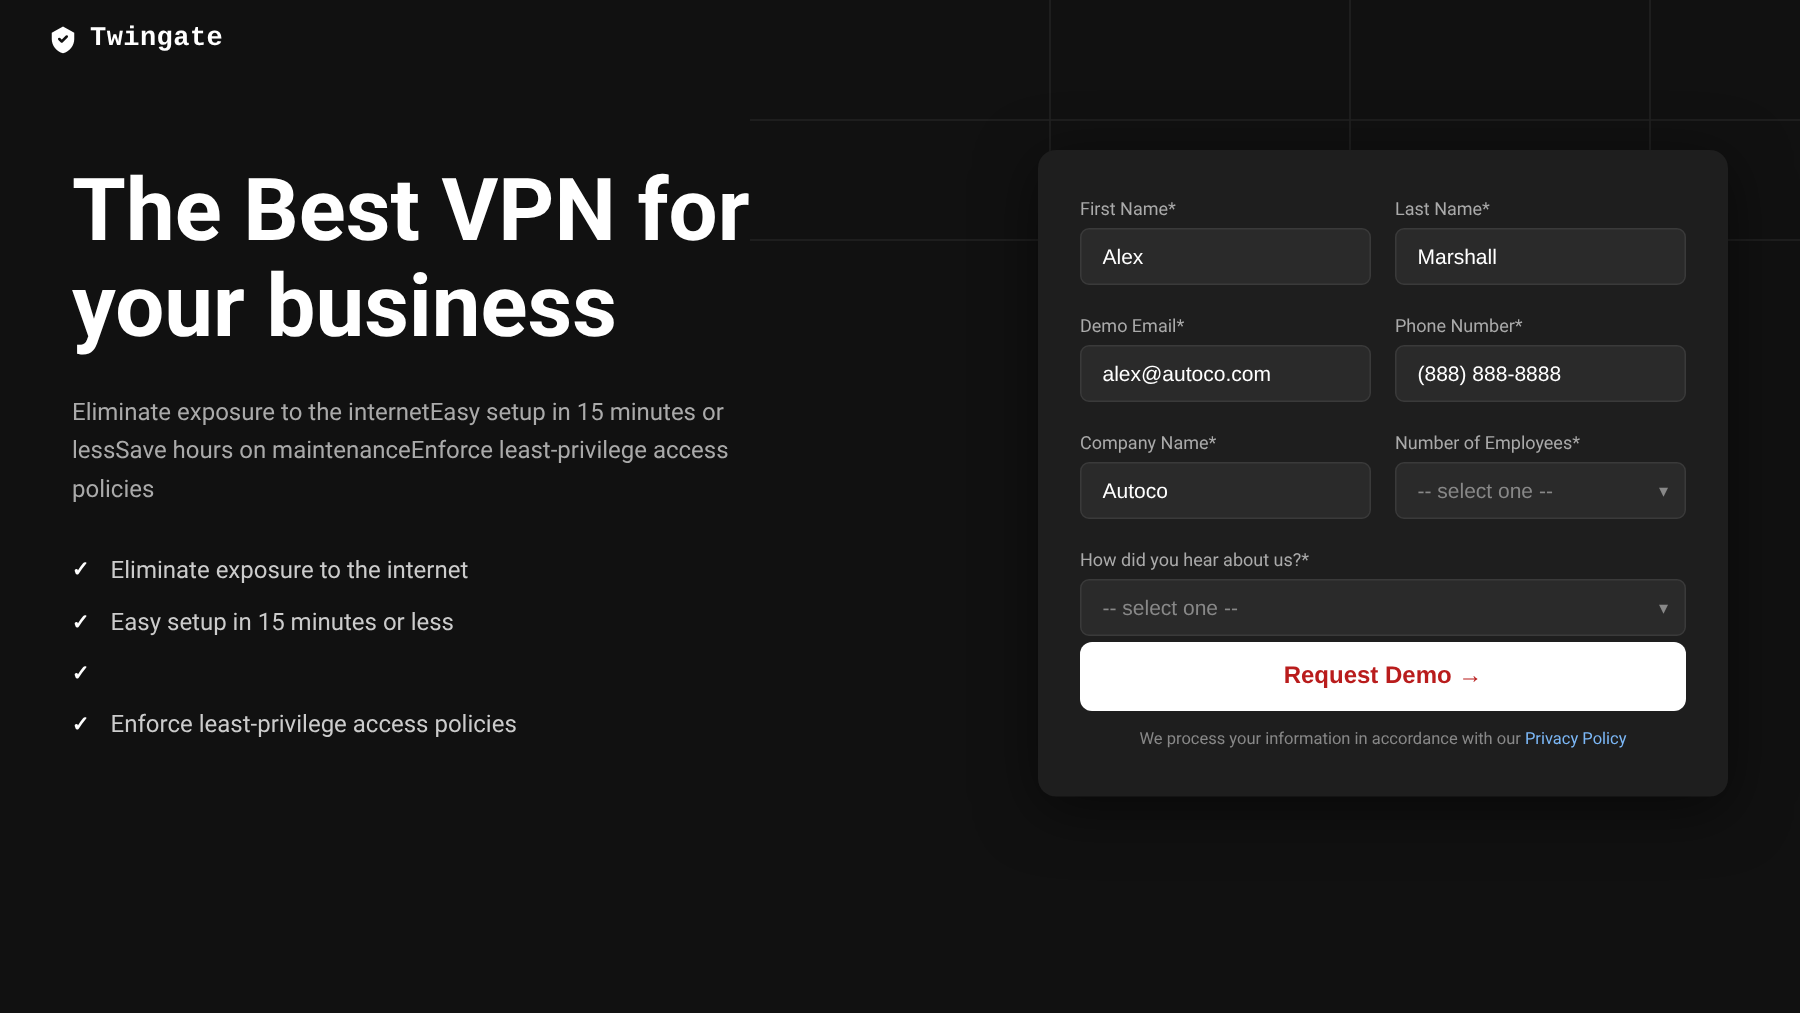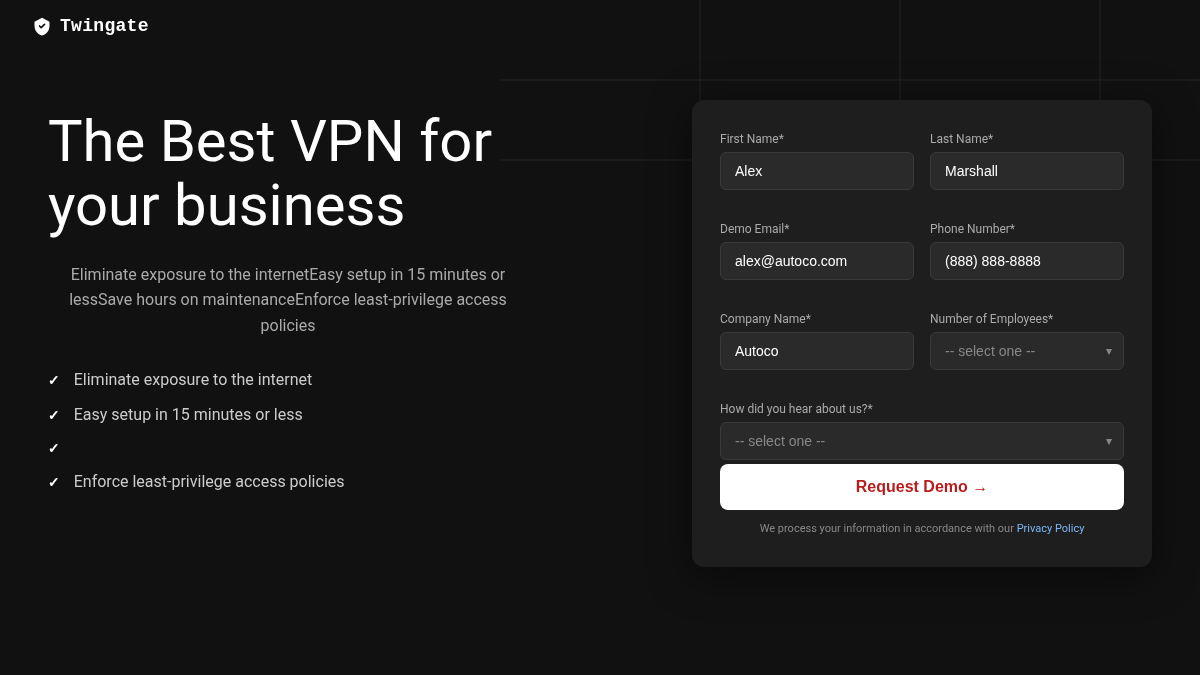--- a/index.html
+++ b/index.html
@@ -73,34 +73,33 @@
       width: 600px;
       height: 675px;
       padding: 70px 40px 40px 48px;
       display: flex;
       flex-direction: column;
       justify-content: flex-start;
     }
 
     .main-heading {
       font-size: 58px;
-      font-weight: 400;
+      font-weight: 700;
       line-height: 1.1;
       color: #ffffff;
       margin-bottom: 24px;
       margin-top: 40px;
     }
 
     .sub-text {
       font-size: 16px;
       color: #aaaaaa;
       line-height: 1.6;
       margin-bottom: 32px;
       max-width: 480px;
-      text-align: center;
     }
 
     .feature-list {
       list-style: none;
       display: flex;
       flex-direction: column;
       gap: 16px;
     }
 
     .feature-item {
@@ -125,21 +124,21 @@
       width: 460px;
       background-color: #1e1e1e;
       border-radius: 12px;
       padding: 32px 28px;
       box-shadow: 0 8px 40px rgba(0,0,0,0.5);
     }
 
     .form-grid {
       display: grid;
       grid-template-columns: 1fr 1fr;
-      gap: 32px 16px;
+      gap: 20px 16px;
     }
 
     .form-group {
       display: flex;
       flex-direction: column;
       gap: 6px;
     }
 
     .form-group.full-width {
       grid-column: 1 / -1;

